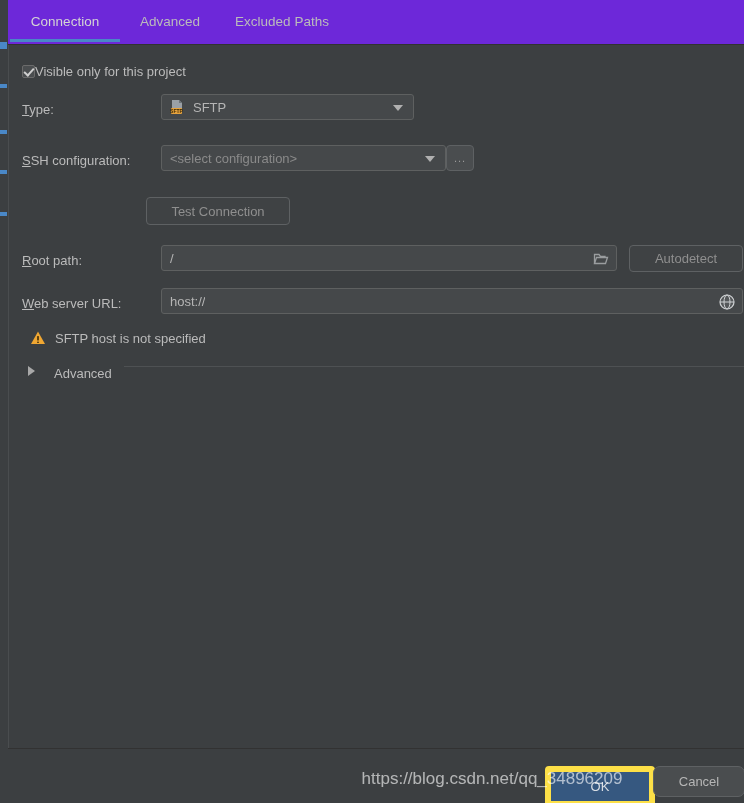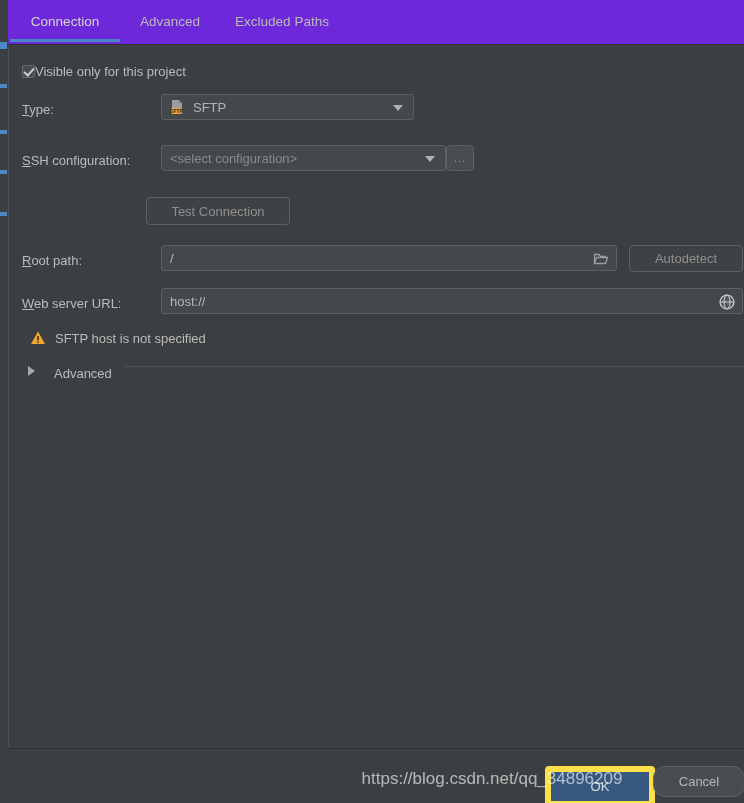--- a/index.html
+++ b/index.html
@@ -246,21 +246,21 @@
     align-items: center;
     justify-content: center;
     cursor: default;
   }
   .cancel-btn {
     position: absolute;
     left: 645px; top: 17px;
     width: 90px; height: 29px;
     background: #4a4d4f;
     border: 1px solid #5e6163;
-    border-radius: 12px;
+    border-radius: 7px;
     color: #b6b6b6;
     font-size: 13px;
     display: flex;
     align-items: center;
     justify-content: center;
     cursor: default;
   }
 
   
   .watermark {

